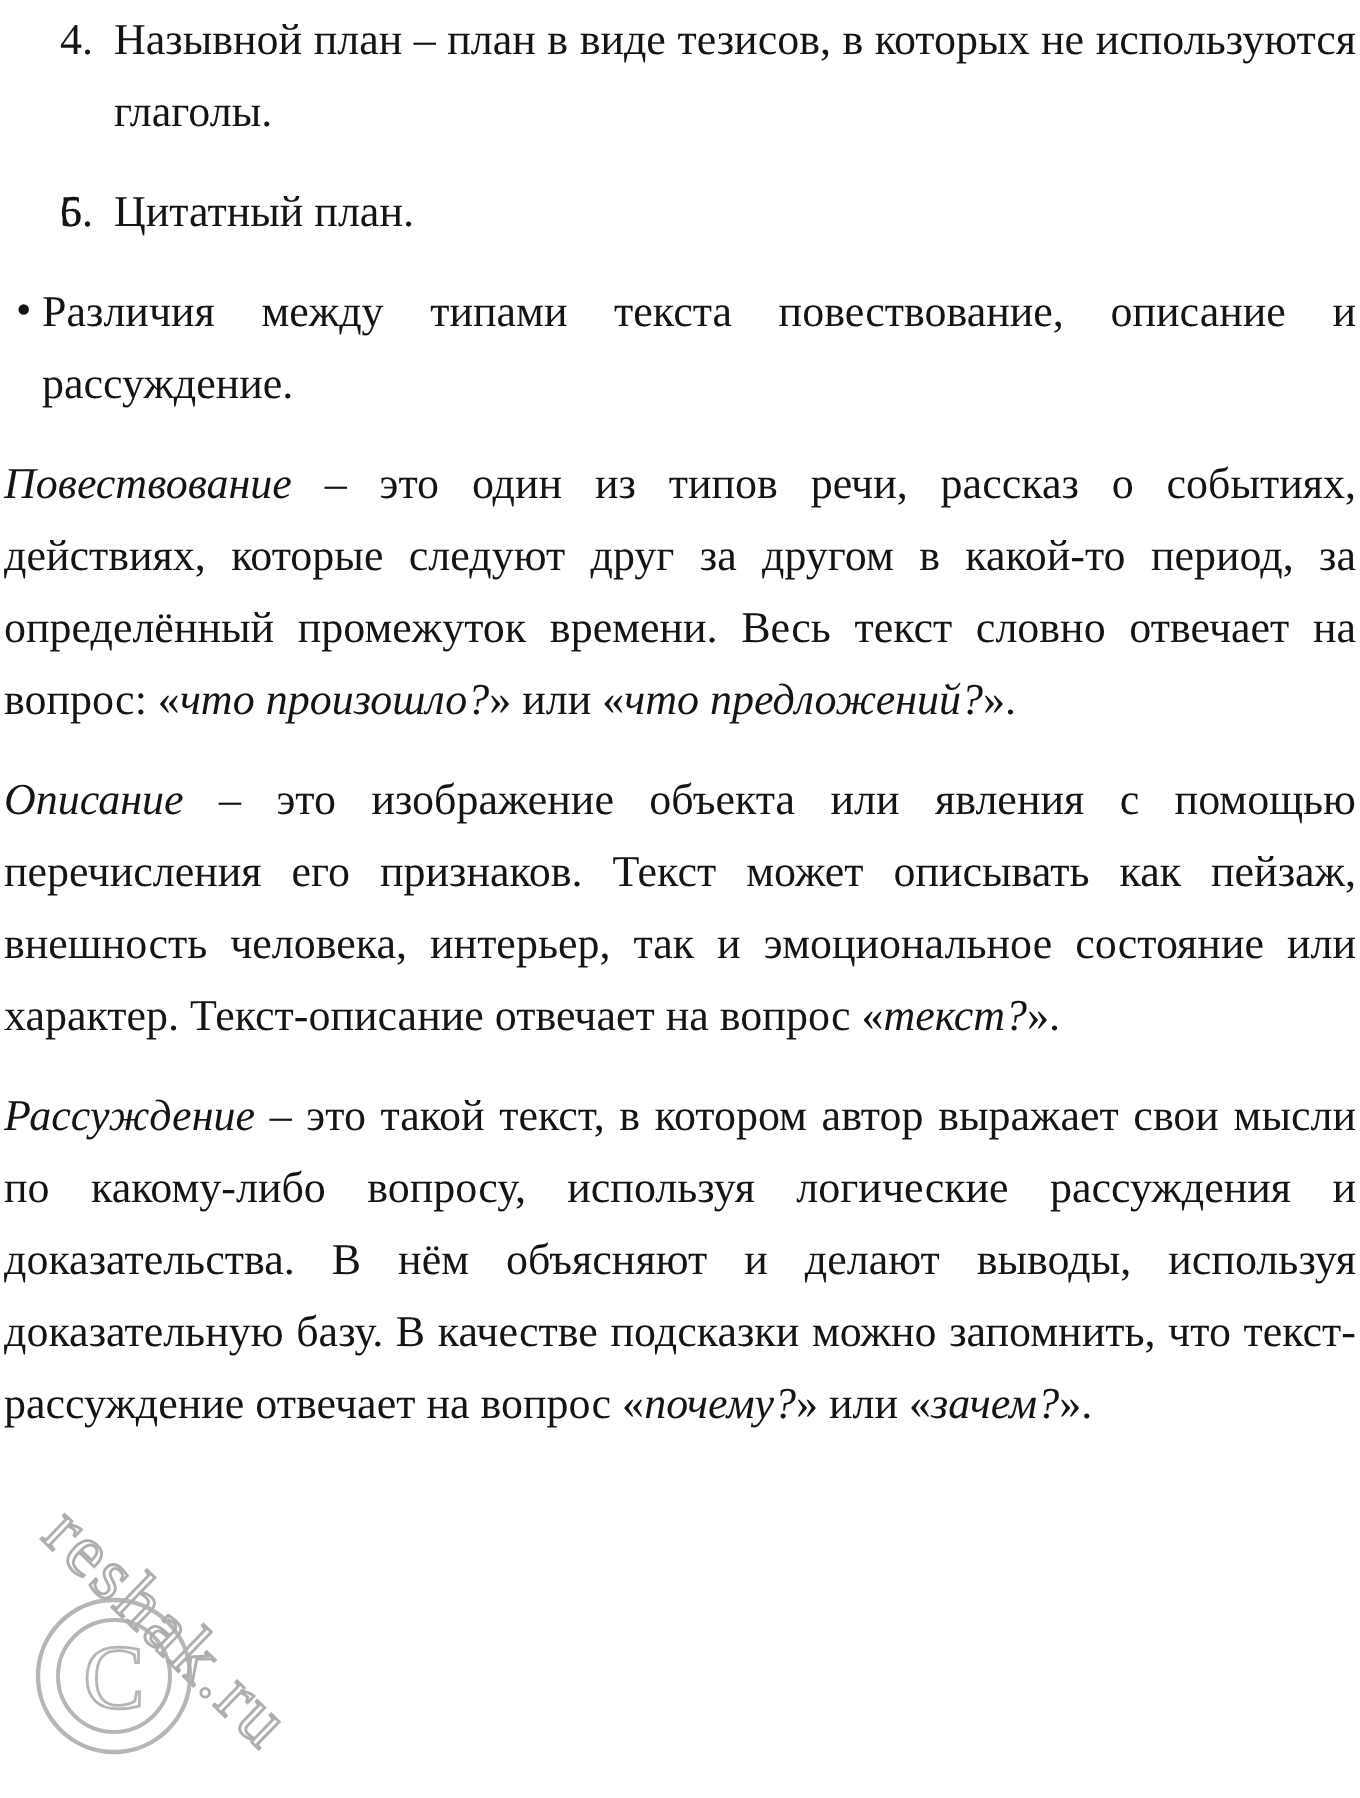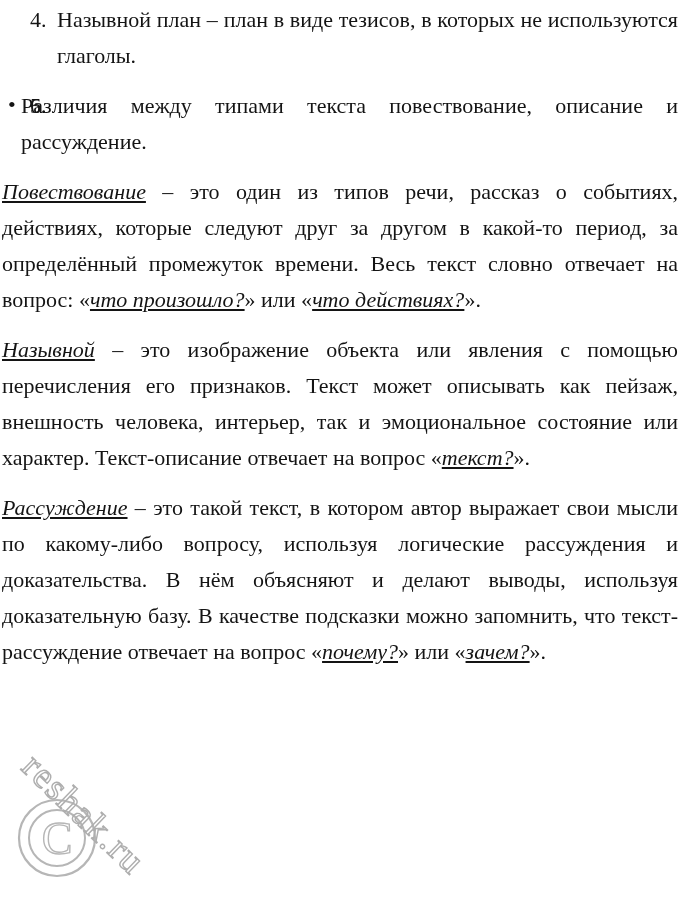--- a/index.html
+++ b/index.html
@@ -35,45 +35,45 @@
     position: absolute;
     left: 28px;
     top: 0;
   }
   .bullet { padding-left: 19px; }
   .bullet .marker {
     position: absolute;
     left: 6px;
     top: -1px;
   }
-  .text i { font-style: italic; text-decoration: underline; }
+  .text i { font-style: italic; }
   #watermark {
     position: absolute;
     left: 0px;
     top: 735px;
     width: 185px;
     height: 164px;
     pointer-events: none;
   }
   #watermark text {
     font-family: "Liberation Serif", "DejaVu Serif", serif;
   }
 </style>
 </head>
 <body>
 
 <div id="page">
 
   <div id="doc">
       <div class="block numbered"><span class="marker">4.</span><span class="text"><span>Назывной план – план в виде тезисов, в которых не используются глаголы.</span></span></div>
       <div class="block numbered"><span class="marker">5.</span></div>
-      <div class="block numbered"><span class="marker">6.</span></div>
+      <div class="block numbered"><span class="marker">6.</span><span class="text"><span>Цитатный план.</span></span></div>
       <div class="block bullet"><span class="marker">•</span><span class="text"><span>Различия между типами текста повествование, описание и рассуждение.</span></span></div>
-      <div class="block paragraph"><span class="text"><i>Повествование</i><span> – это один из типов речи, рассказ о событиях, действиях, которые следуют друг за другом в какой-то период, за определённый промежуток времени. Весь текст словно отвечает на вопрос: «</span><i>что произошло?</i><span>» или «</span><i>что действиях?</i><span>».</span></span></div>
-      <div class="block paragraph"><span class="text"><i>Назывной</i><span> – это изображение объекта или явления с помощью перечисления его признаков. Текст может описывать как пейзаж, внешность человека, интерьер, так и эмоциональное состояние или характер. Текст-описание отвечает на вопрос «</span><i>текст?</i><span>».</span></span></div>
+      <div class="block paragraph"><span class="text"><i>Повествование</i><span> – это один из типов речи, рассказ о событиях, действиях, которые следуют друг за другом в какой-то период, за определённый промежуток времени. Весь текст словно отвечает на вопрос: «</span><i>что произошло?</i><span>» или «</span><i>что предложений?</i><span>».</span></span></div>
+      <div class="block paragraph"><span class="text"><i>Описание</i><span> – это изображение объекта или явления с помощью перечисления его признаков. Текст может описывать как пейзаж, внешность человека, интерьер, так и эмоциональное состояние или характер. Текст-описание отвечает на вопрос «</span><i>текст?</i><span>».</span></span></div>
       <div class="block paragraph"><span class="text"><i>Рассуждение</i><span> – это такой текст, в котором автор выражает свои мысли по какому-либо вопросу, используя логические рассуждения и доказательства. В нём объясняют и делают выводы, используя доказательную базу. В качестве подсказки можно запомнить, что текст-рассуждение отвечает на вопрос «</span><i>почему?</i><span>» или «</span><i>зачем?</i><span>».</span></span></div>
     </div>
 
   <svg id="watermark" viewBox="0 0 185 164" xmlns="http://www.w3.org/2000/svg" aria-hidden="true">
     <g>
       <circle cx="57" cy="103" r="38" fill="none" stroke="#b6b6b6" stroke-width="2.2"></circle>
       <circle cx="57" cy="103" r="28" fill="none" stroke="#b6b6b6" stroke-width="2"></circle>
       <text id="wm-symbol" x="57" y="119" text-anchor="middle" font-size="46" fill="none" stroke="#b6b6b6" stroke-width="1.4">C</text>
     </g>
     <text id="wm-text" transform="translate(20 34) rotate(44)" font-size="37" letter-spacing="2" fill="none" stroke="#aeaeae" stroke-width="1.4">reshak.ru</text>

